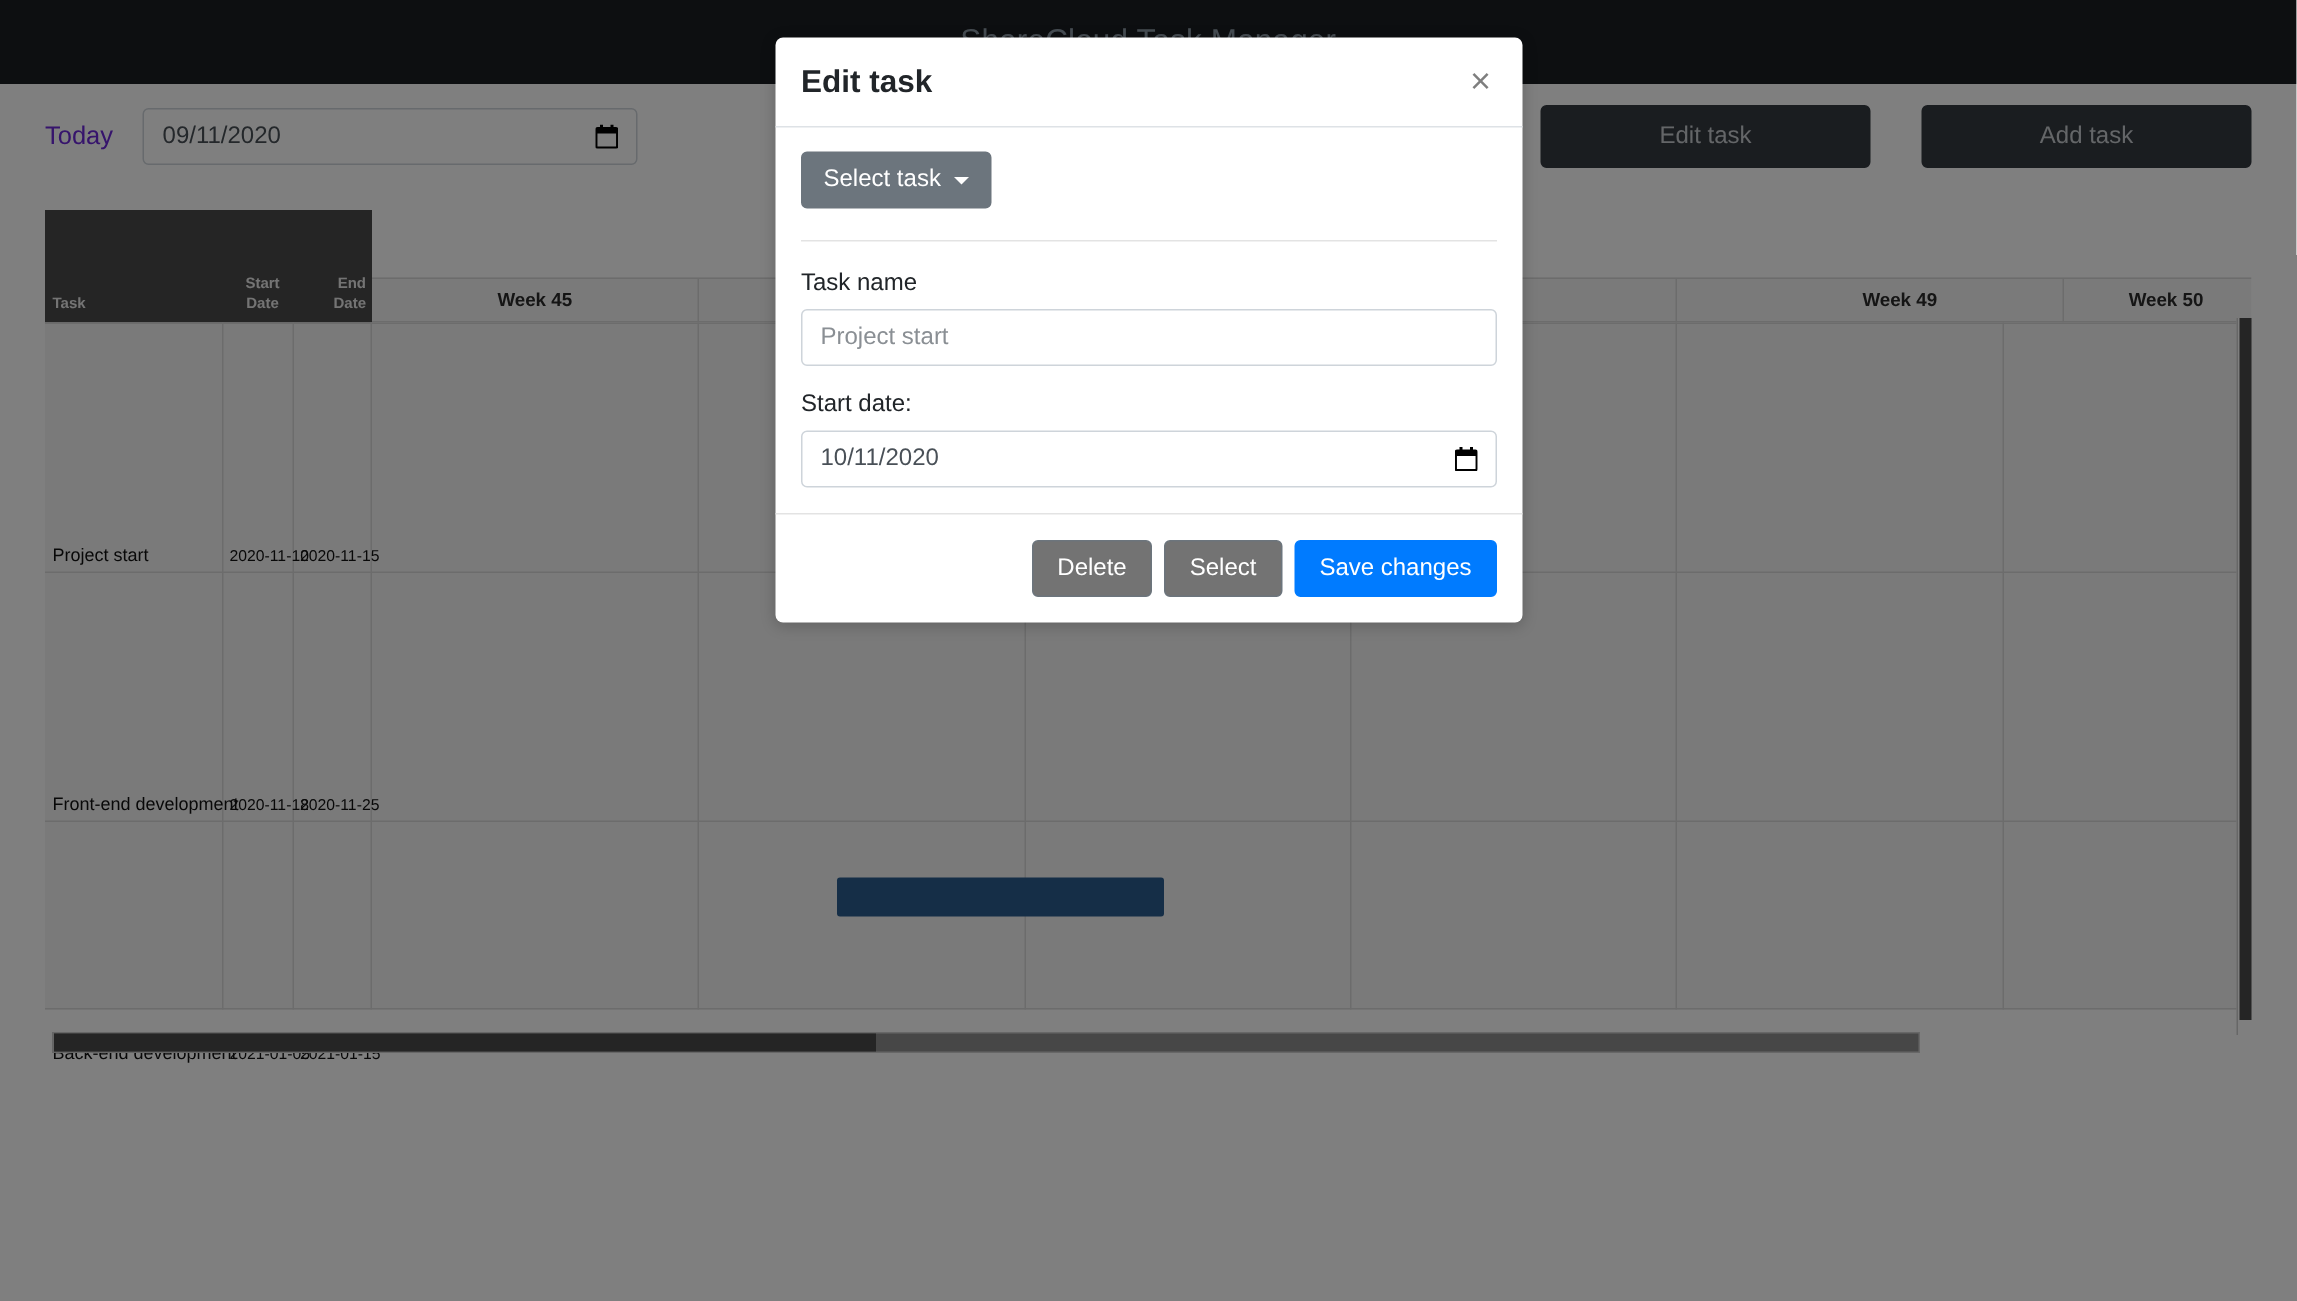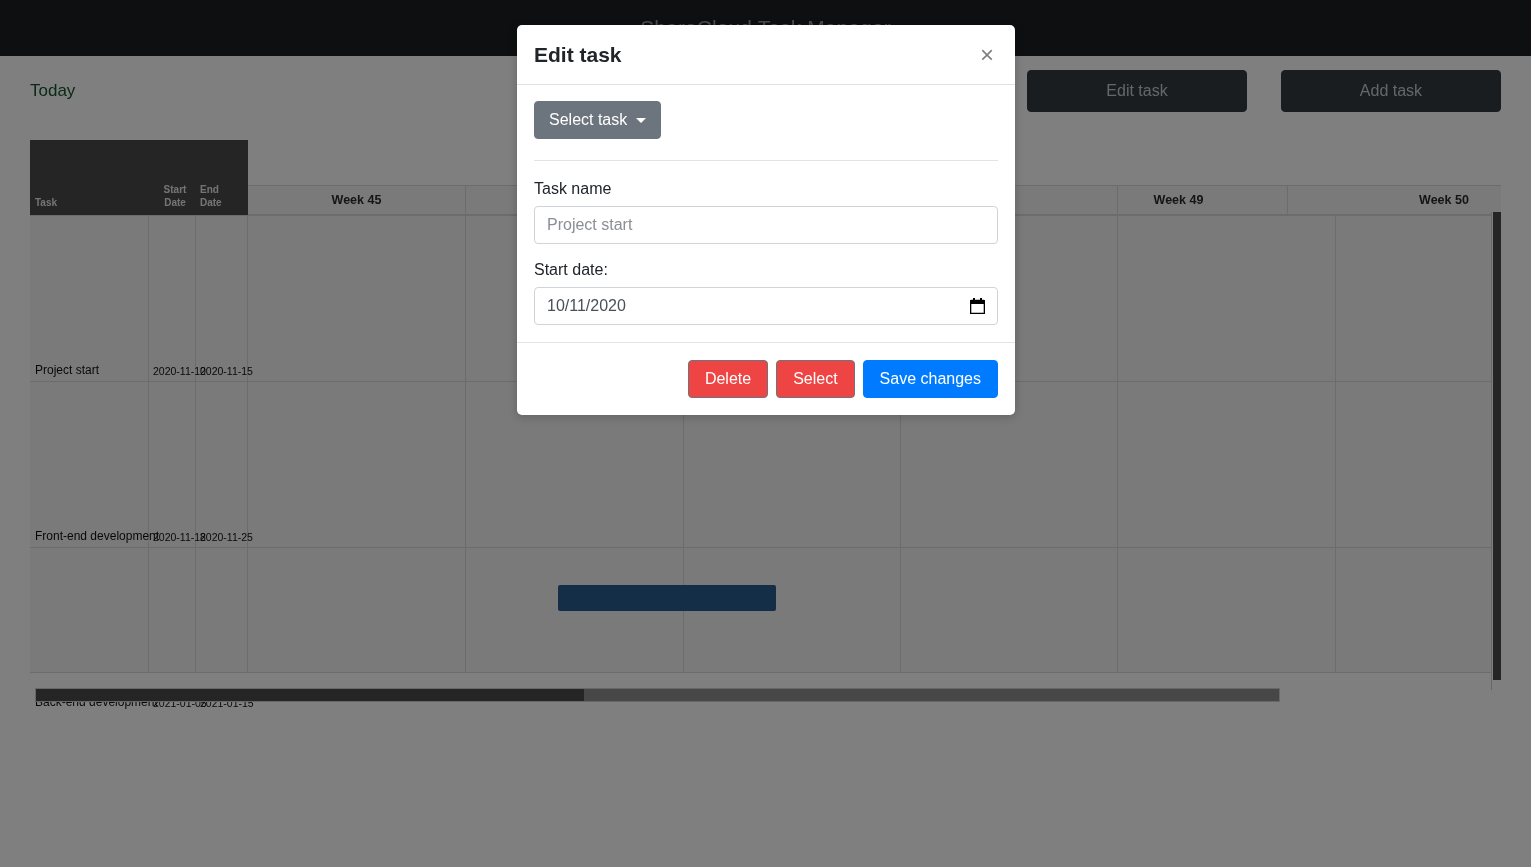--- a/index.html
+++ b/index.html
@@ -40,21 +40,21 @@
   .toolbar {
     position: absolute;
     top: 56px; left: 0;
     width: 1531px; height: 70px;
     display: flex;
     align-items: center;
     padding: 0 30px;
   }
   .today-label {
     font-size: 17px;
-    color: #14532d;
+    color: #6d28d9;
     margin-right: 20px;
   }
   .date-box {
     position: relative;
     width: 330px; height: 38px;
     border: 1px solid #ced4da;
     border-radius: 4px;
     background: #ffffff;
     display: flex;
     align-items: center;
@@ -104,21 +104,21 @@
   .g-head-left .hcell {
     position: absolute;
     bottom: 6px;
     color: #e8e8e8;
     font-size: 10px;
     font-weight: bold;
     line-height: 13px;
   }
   .hcell.c-task  { left: 5px;   width: 110px; }
   .hcell.c-start { left: 123px; width: 44px; text-align: center; }
-  .hcell.c-end   { left: 170px; width: 44px; text-align: left; }
+  .hcell.c-end   { left: 170px; width: 44px; text-align: right; }
 
   .g-head-right {
     position: absolute;
     top: 45px; left: 218px;
     width: 1253px; height: 30px;
     background: #f4f4f4;
     border-top: 1px solid #d9d9d9;
     border-bottom: 1px solid #d9d9d9;
   }
   .week-cell {
@@ -295,34 +295,43 @@
   }
   .btn {
     border-radius: 4px;
     font-size: 16px;
     font-family: "Liberation Sans", sans-serif;
     padding: 9px 16px;
     cursor: pointer;
     border: 1px solid transparent;
     color: #ffffff;
   }
-  .btn-secondary { background: #ef4444; border-color: #6c757d; }
+  .btn-secondary { background: #737373; border-color: #6c757d; }
   .btn-primary   { background: #007bff; border-color: #007bff; }
 </style>
 </head>
 <body>
 
 <div id="app">
 
   <div class="navbar">
     <span class="navbar-title">ShareCloud Task Manager</span>
   </div>
 
   <div class="toolbar">
     <span class="today-label">Today</span>
+    <div class="date-box">
+      <span>09/11/2020</span>
+      <svg class="cal-icon" viewBox="0 0 15 16">
+        <rect x="0.5" y="2.5" width="14" height="13" rx="1" fill="none" stroke="#000" stroke-width="1.6"></rect>
+        <rect x="0.5" y="2.5" width="14" height="3.5" fill="#000"></rect>
+        <rect x="3" y="0" width="2" height="3.5" fill="#000"></rect>
+        <rect x="10" y="0" width="2" height="3.5" fill="#000"></rect>
+      </svg>
+    </div>
     <div class="toolbar-spacer"></div>
     <button class="task-btn">Edit task</button>
     <button class="task-btn">Add task</button>
   </div>
 
   <div class="gantt">
     <div class="gantt-inner">
 
       <div class="g-head-left">
         <div class="hcell c-task">Task</div>
@@ -332,21 +341,21 @@
         <div class="hcell c-end">
           <span>End</span><br><span>Date</span>
         </div>
       </div>
 
       <div class="g-head-right">
         <div class="week-cell" style="left:0px;width:218px;">Week 45</div>
         <div class="week-cell" style="left:218px;width:218px;">Week 46</div>
         <div class="week-cell" style="left:436px;width:217px;">Week 47</div>
         <div class="week-cell" style="left:653px;width:217px;text-align:left;padding-left:4px;">48</div>
-        <div class="week-cell" style="left:822px;width:218px;">Week 49</div>
+        <div class="week-cell" style="left:910px;width:218px;">Week 49</div>
         <div class="week-cell" style="left:1088px;width:217px;">Week 50</div>
       </div>
 
       <div class="g-body">
         <div class="row-line" style="top:0px;"></div>
         <div class="row-line" style="top:166px;"></div>
         <div class="row-line" style="top:332px;"></div>
         <div class="row-line" style="top:457px;"></div>
 
         <div class="col-line" style="left:118px;"></div>

